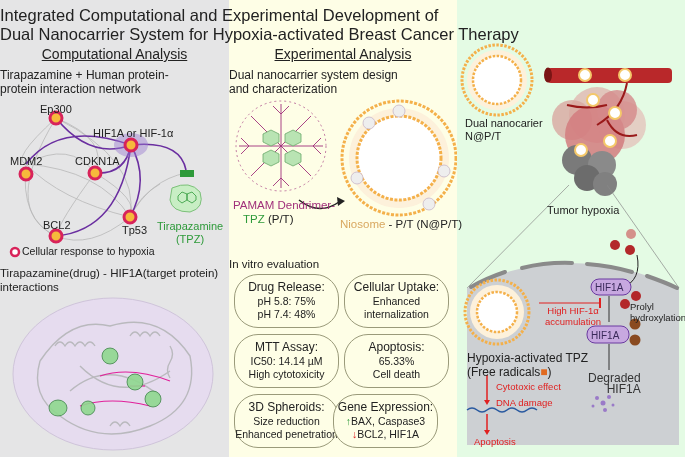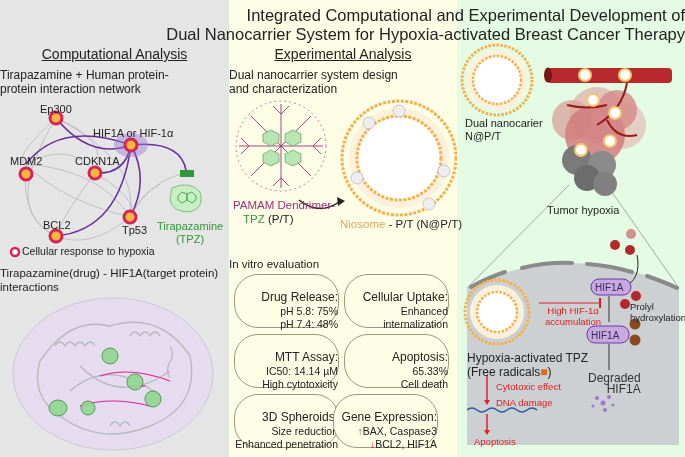--- a/index.html
+++ b/index.html
@@ -1,25 +1,25 @@
 <!DOCTYPE html>
 <html><head>
 <meta charset="utf-8">
 <style>
   *{box-sizing:border-box;margin:0;padding:0}
   body{width:685px;height:457px;overflow:hidden;font-family:"Liberation Sans",sans-serif;position:relative;background:#e6e6e6}
   .panel{position:absolute;top:0;height:457px}
   #p1{left:0;width:229px;background:#e5e5e6}
   #p2{left:229px;width:228px;background:#fefee6}
   #p3{left:457px;width:228px;background:#e4fbe4}
-  .title{position:absolute;top:6px;left:0;width:685px;text-align:right;font-size:16.5px;line-height:19px;color:#222}
+  .title{position:absolute;top:6px;left:0;width:685px;text-align:left;font-size:16.5px;line-height:19px;color:#222}
   .hdr{position:absolute;font-size:14px;text-decoration:underline;color:#222;text-align:center;width:229px}
   .sub{position:absolute;font-size:12px;line-height:14px;color:#222;text-align:left}
   .lbl{position:absolute;font-size:11px;color:#222;white-space:nowrap}
-  .box{position:absolute;width:105px;height:54px;border:1px solid #9a9a7a;border-radius:24px;background:#fefee6;text-align:right;font-size:10.5px;line-height:13px;color:#222;padding-top:15px}
+  .box{position:absolute;width:105px;height:54px;border:1px solid #9a9a7a;border-radius:24px;background:#fefee6;text-align:center;font-size:10.5px;line-height:13px;color:#222;padding-top:5px}
   .box .bt{font-size:12px;line-height:15px}
   svg{position:absolute}
   .red{color:#e02020}
 </style>
 </head>
 <body>
 
 <div class="panel" id="p1"></div>
 <div class="panel" id="p2"></div>
 <div class="panel" id="p3"></div>

